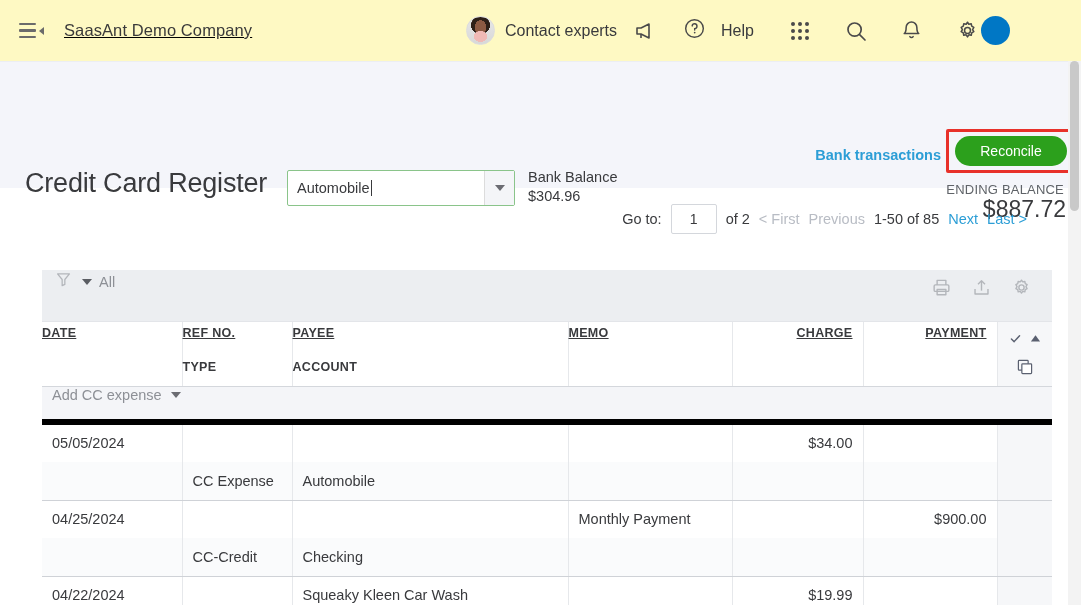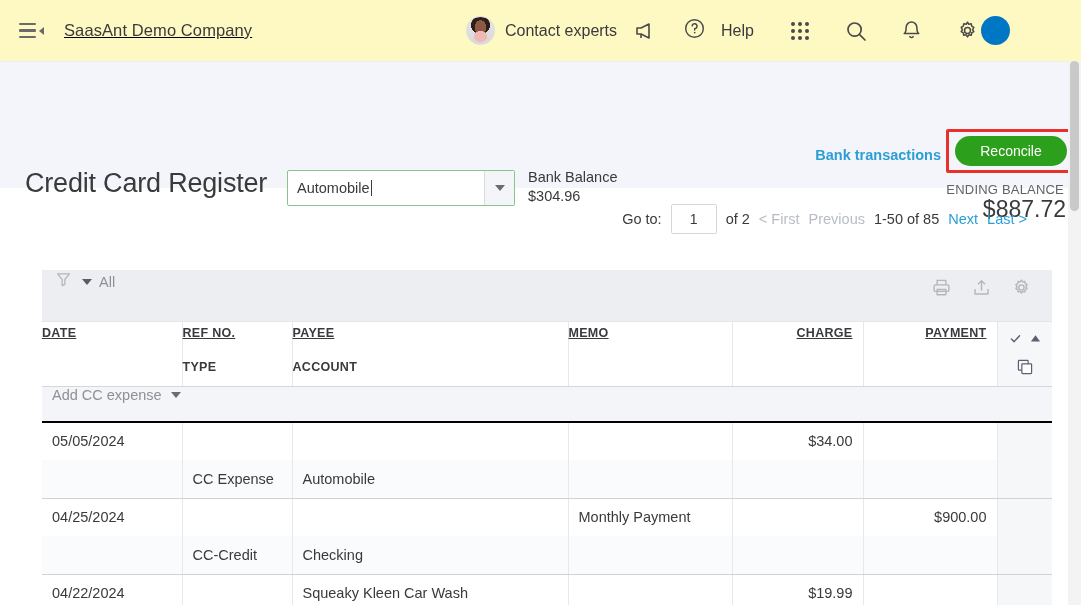--- a/index.html
+++ b/index.html
@@ -244,21 +244,21 @@
   }
   .th-copy-wrap {
     position: absolute; top: 36px; left: 0; right: 0;
     display: flex; align-items: center; justify-content: center;
   }
   .col-check { background: #f6f7f9 !important; }
 
   .addrow td {
     background: #f4f5f8;
     height: 36px;
-    border-bottom: 2px solid #000000;
+    border-bottom: 6px solid #000000;
     border-right: none;
   }
   .add-cc {
     display: flex; align-items: center;
     padding-left: 10px;
     font-size: 14.5px; color: #8d9096;
     cursor: pointer;
   }
   .add-caret {
     width: 0; height: 0;

